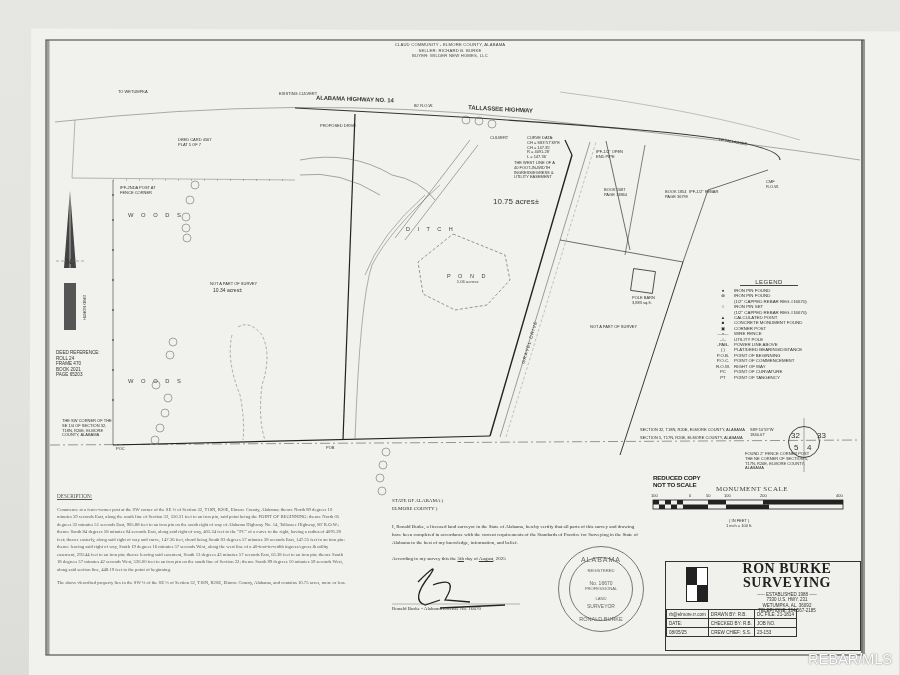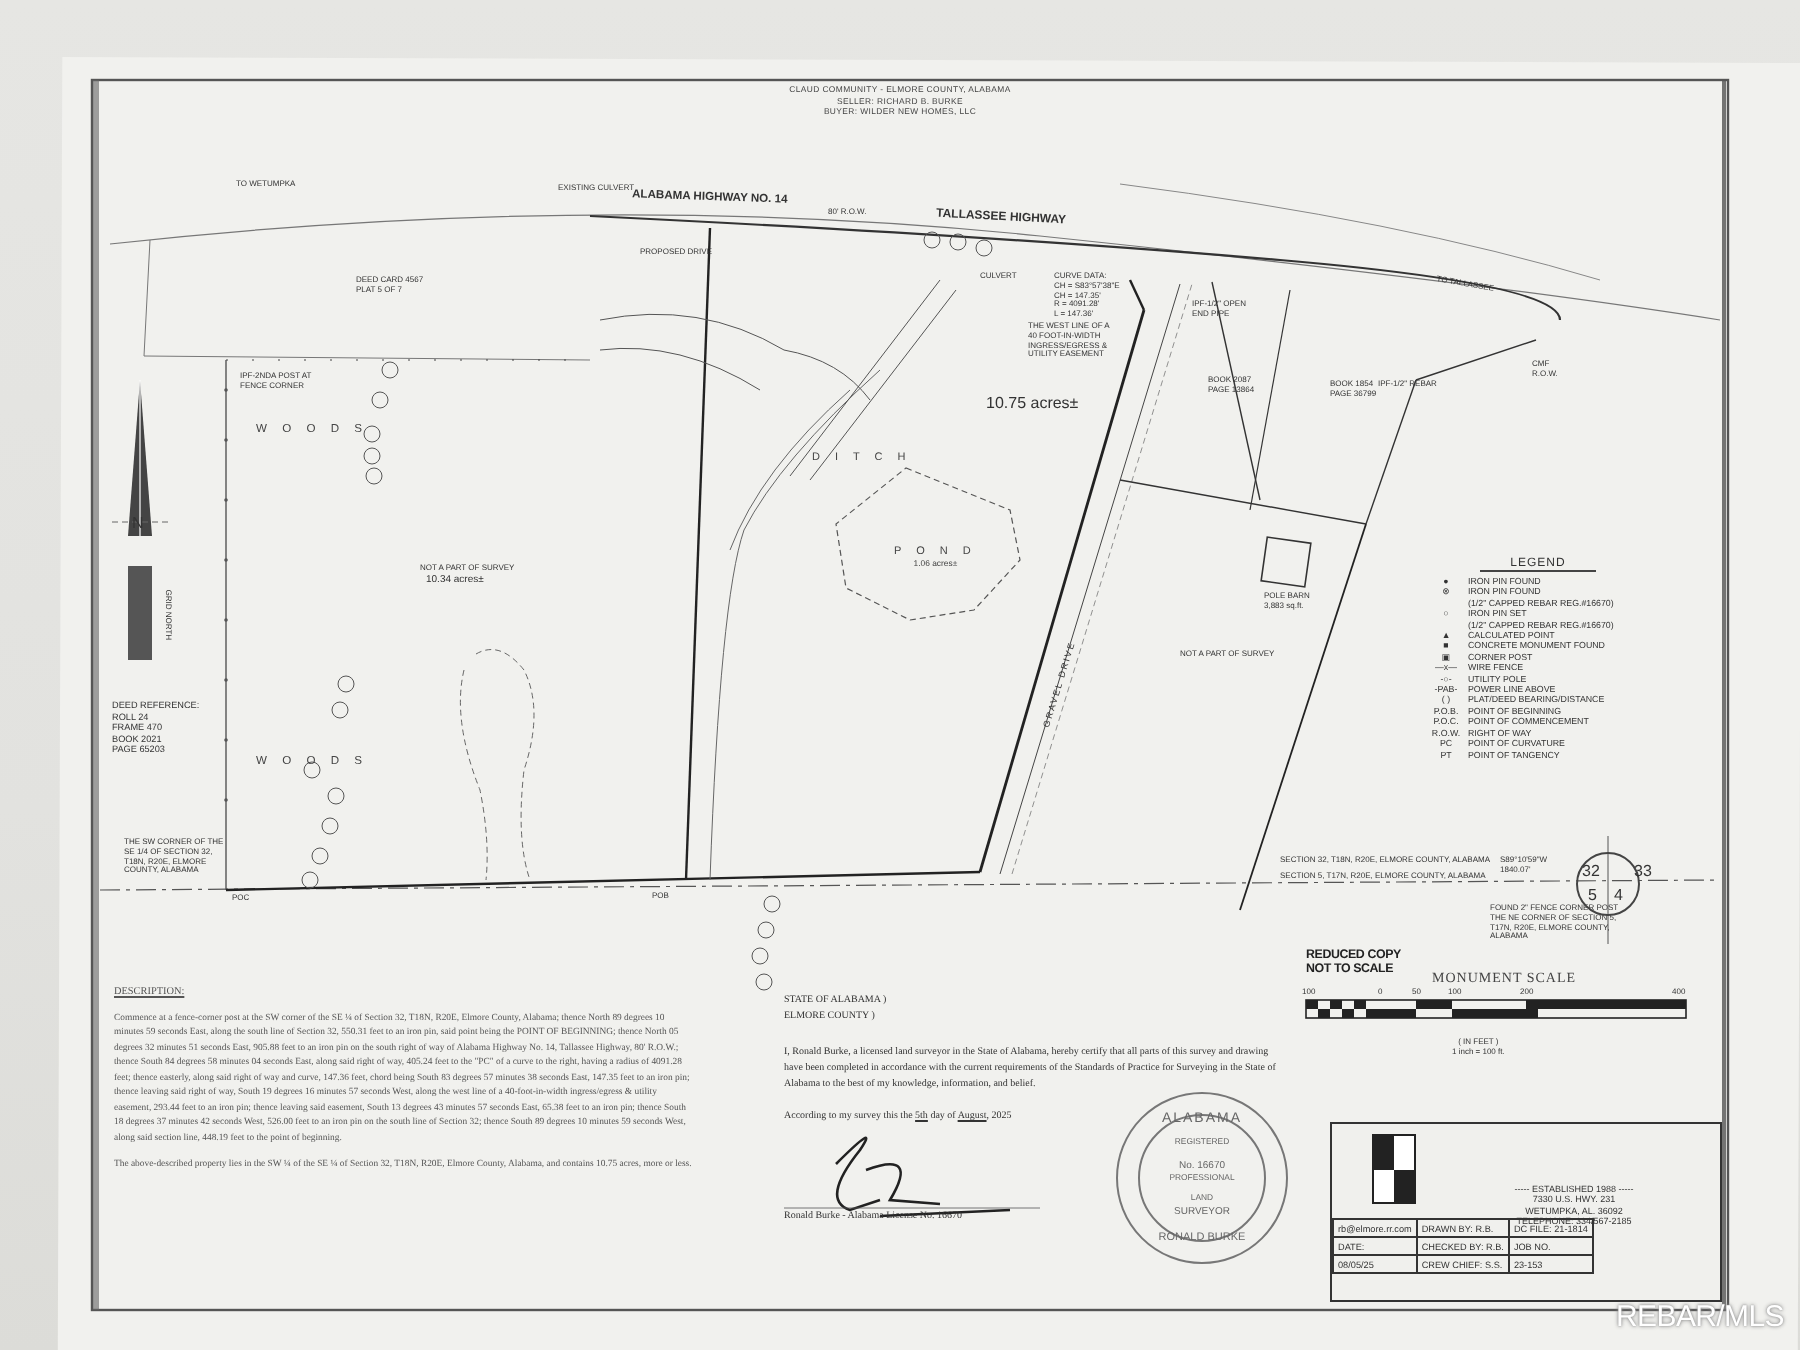--- a/index.html
+++ b/index.html
@@ -345,20 +345,24 @@
   <div class="t" style="top:39px;">PROFESSIONAL</div>
   <div class="t" style="top:49px;">LAND</div>
   <div class="t" style="top:56px;font-size:5px;">SURVEYOR</div>
   <div class="t" style="top:69px;font-size:5.5px;">RONALD BURKE</div>
 </div>
 
 <div class="company">
   <div class="logo">
       <div class="br"></div>
     </div>
+  <div class="name">
+      <div>RON BURKE</div>
+      <div>SURVEYING</div>
+    </div>
   <div class="addr">
     <div>----- ESTABLISHED 1988 -----</div>
     <div>7330 U.S. HWY. 231</div>
     <div>WETUMPKA, AL. 36092</div>
     <div>TELEPHONE: 334/567-2185</div>
   </div>
   <div class="tb" style="left:0;">
     <table>
       <tbody>
           <tr>

